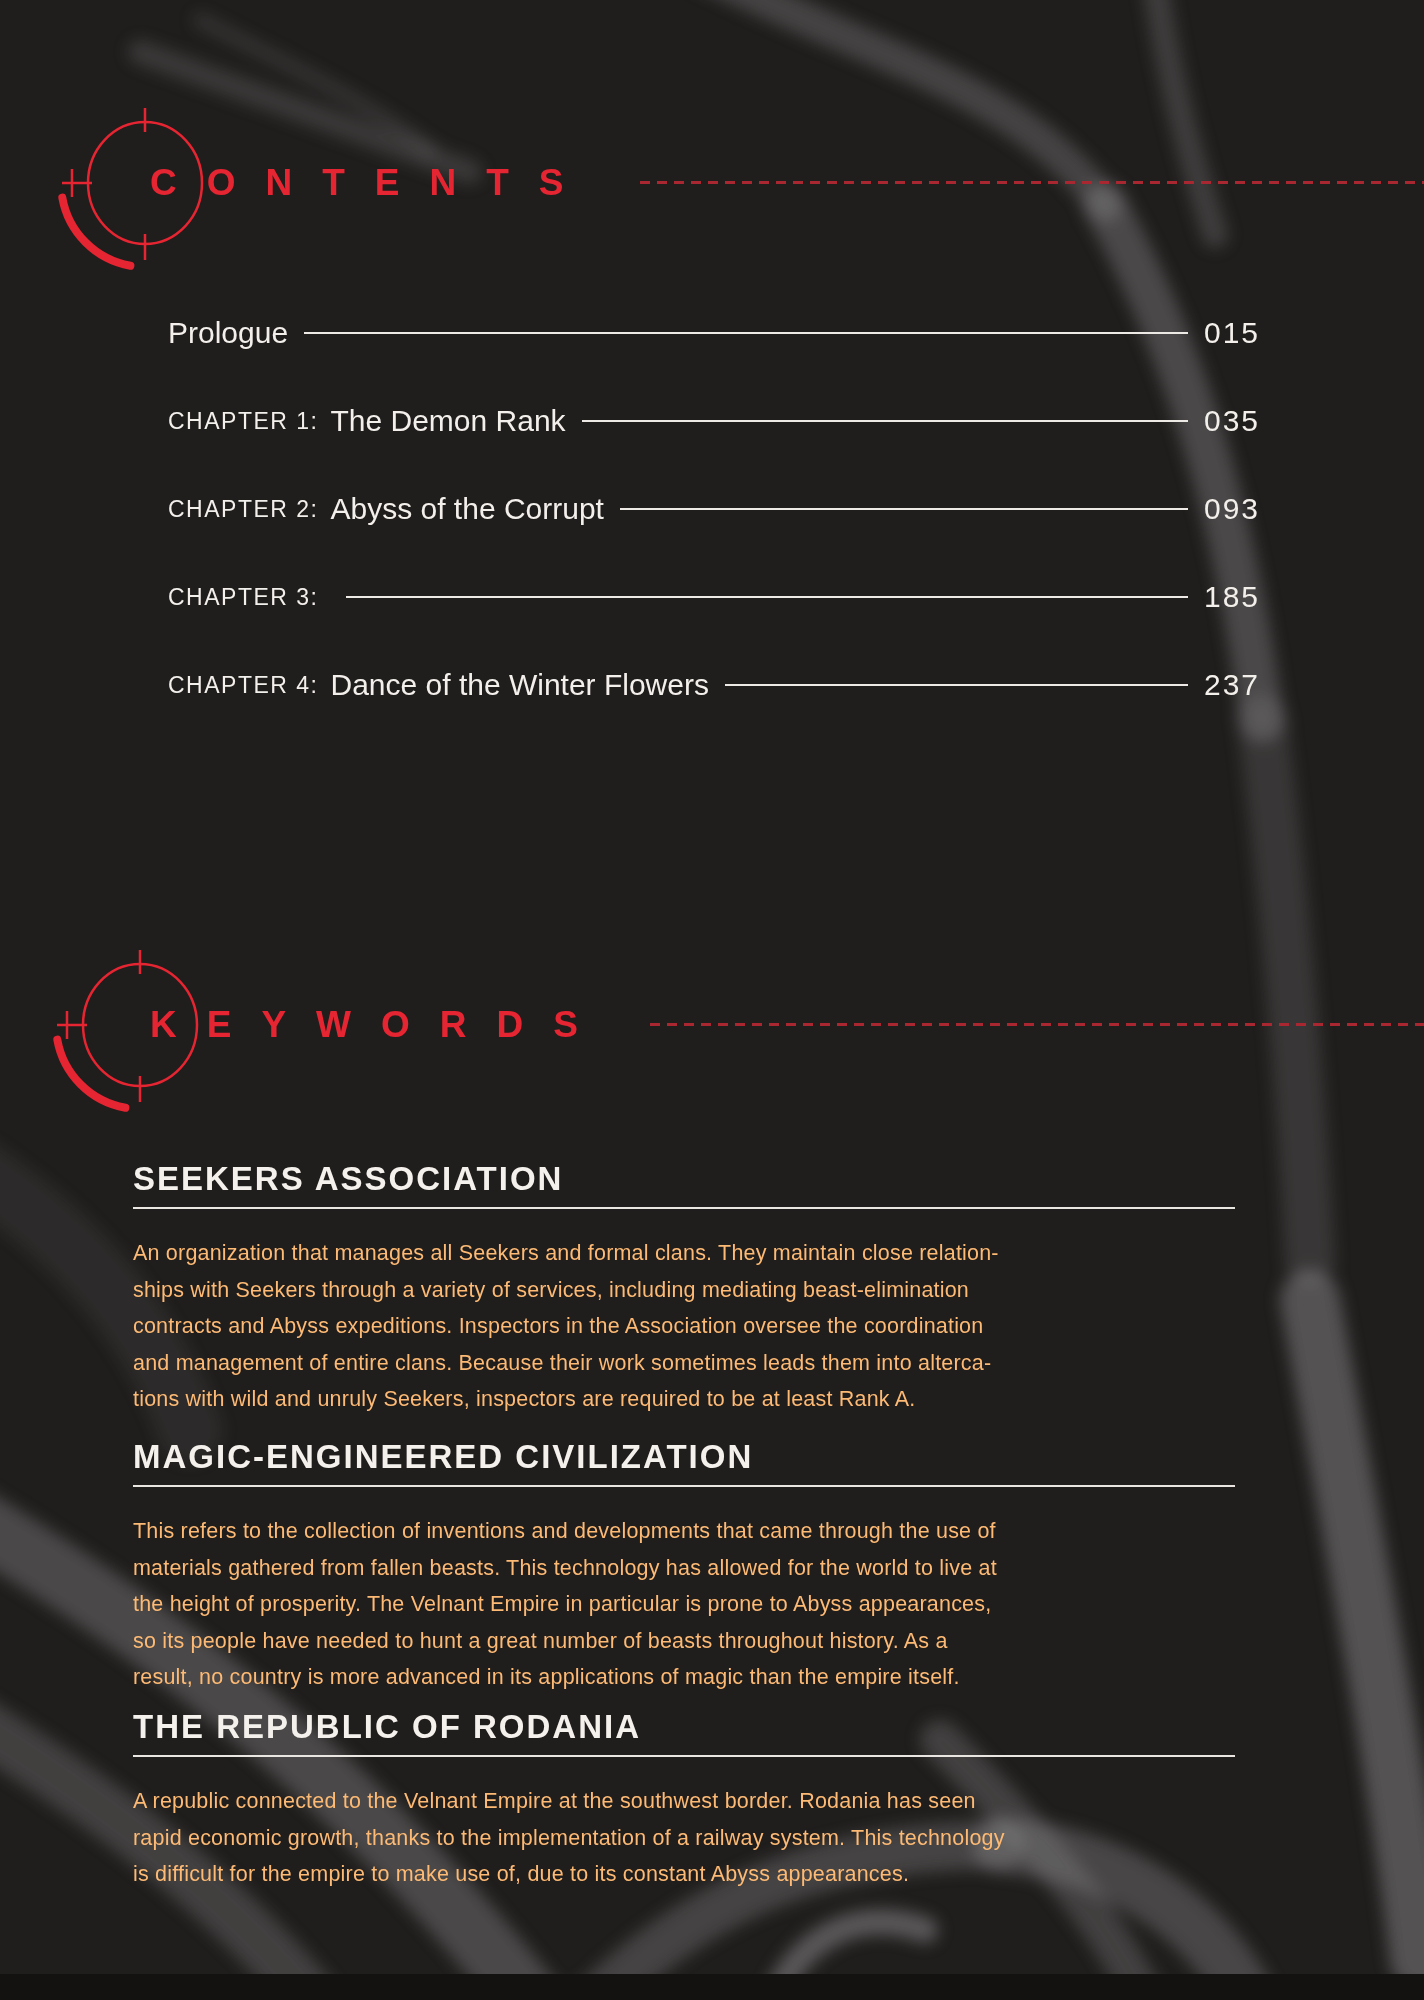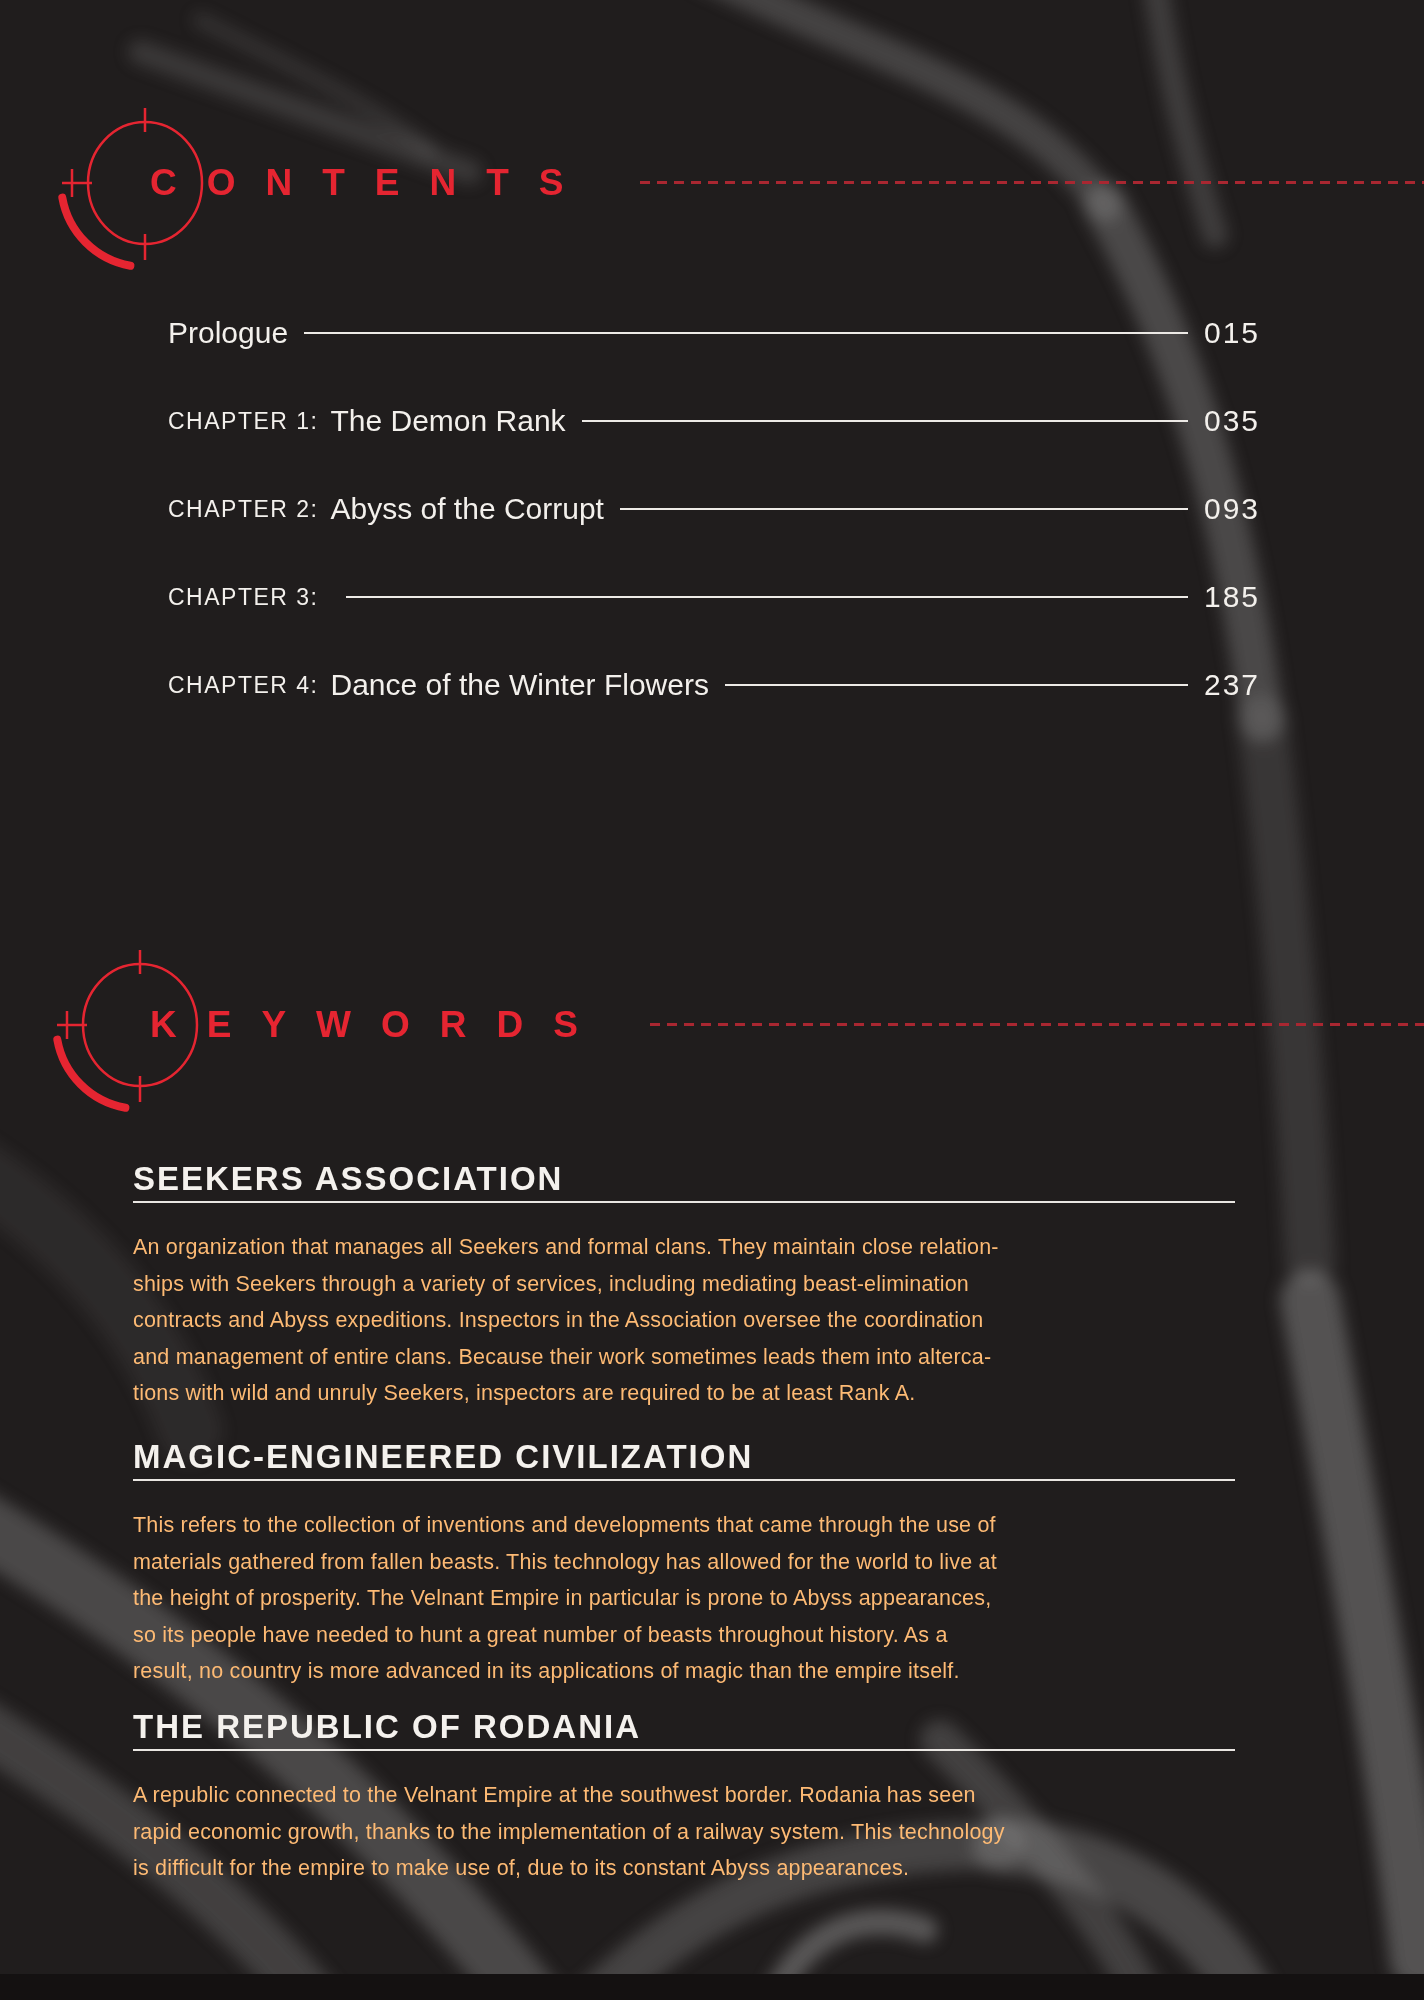--- a/index.html
+++ b/index.html
@@ -36,21 +36,21 @@
   .toc-title { font-size:30px; font-weight:400; line-height:1; white-space:nowrap; }
   .toc-leader { flex:1; height:2px; background:#edeae6; margin:0 16px; min-width:40px; }
   .toc-page { font-size:30px; letter-spacing:2px; line-height:1; min-width:64px; text-align:left; }
 
   .kw-section { position:absolute; left:133px; width:1102px; }
   .kw-section-1 { top:1162px; }
   .kw-section-2 { top:1440px; }
   .kw-section-3 { top:1710px; }
   .kw-heading {
     margin:0; font-size:33px; font-weight:700; letter-spacing:2px; line-height:34px;
-    color:#f4f1ed; border-bottom:2px solid #e9e6e2; padding-bottom:5px; white-space:nowrap;
+    color:#f4f1ed; border-bottom:2px solid #e9e6e2; padding-bottom:11px; white-space:nowrap;
   }
   .kw-body {
     margin:26px 0 0 0; font-size:21.5px; line-height:36.5px; letter-spacing:0.2px;
     color:#fdba74; white-space:pre-line;
   }
 </style>
 </head>
 <body>
 
 <svg class="smoke" viewBox="0 0 1424 2000">

